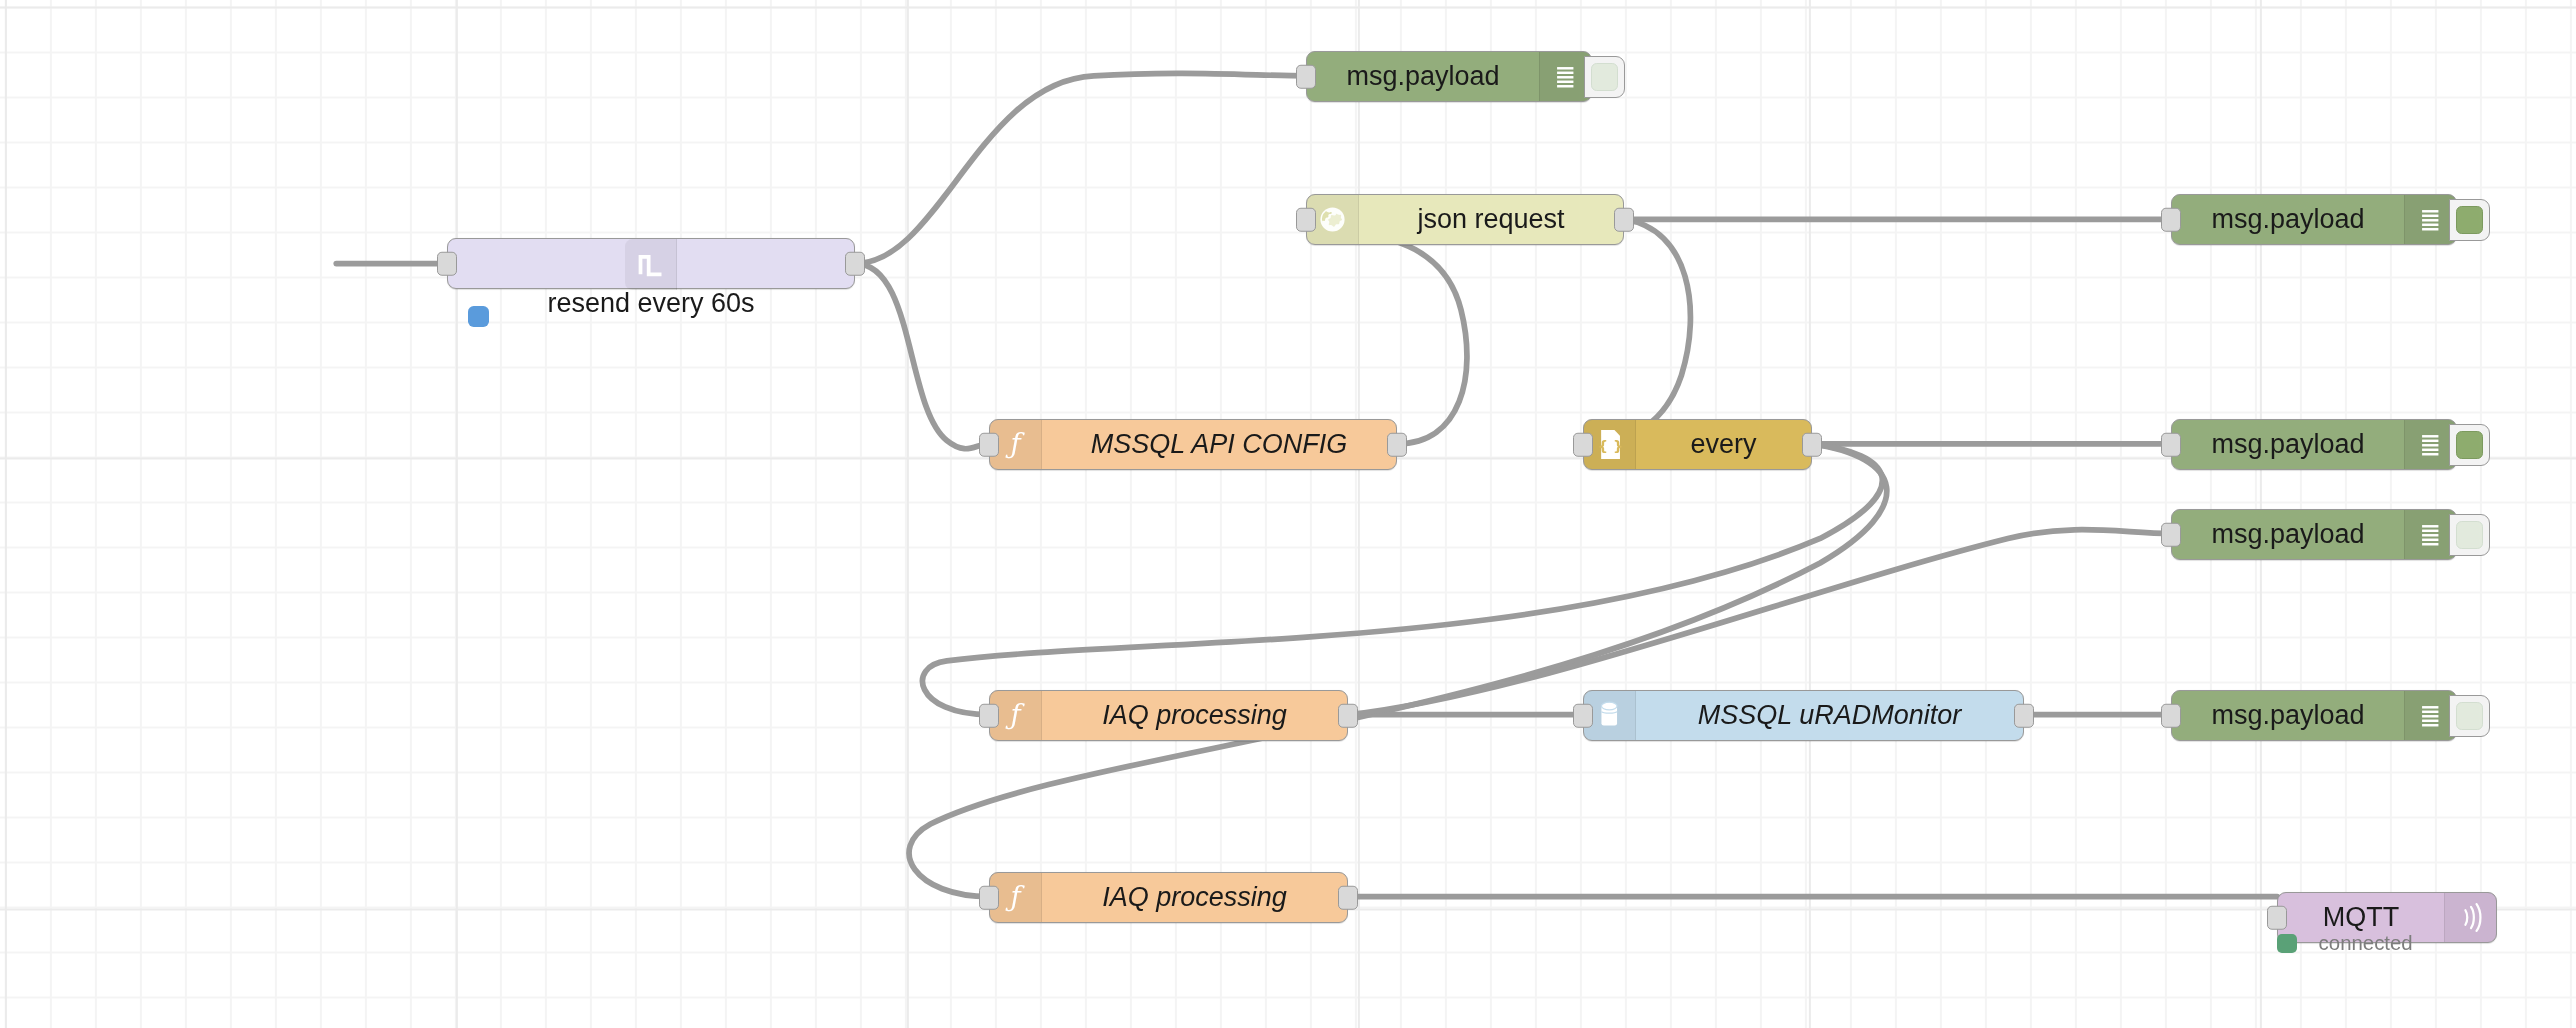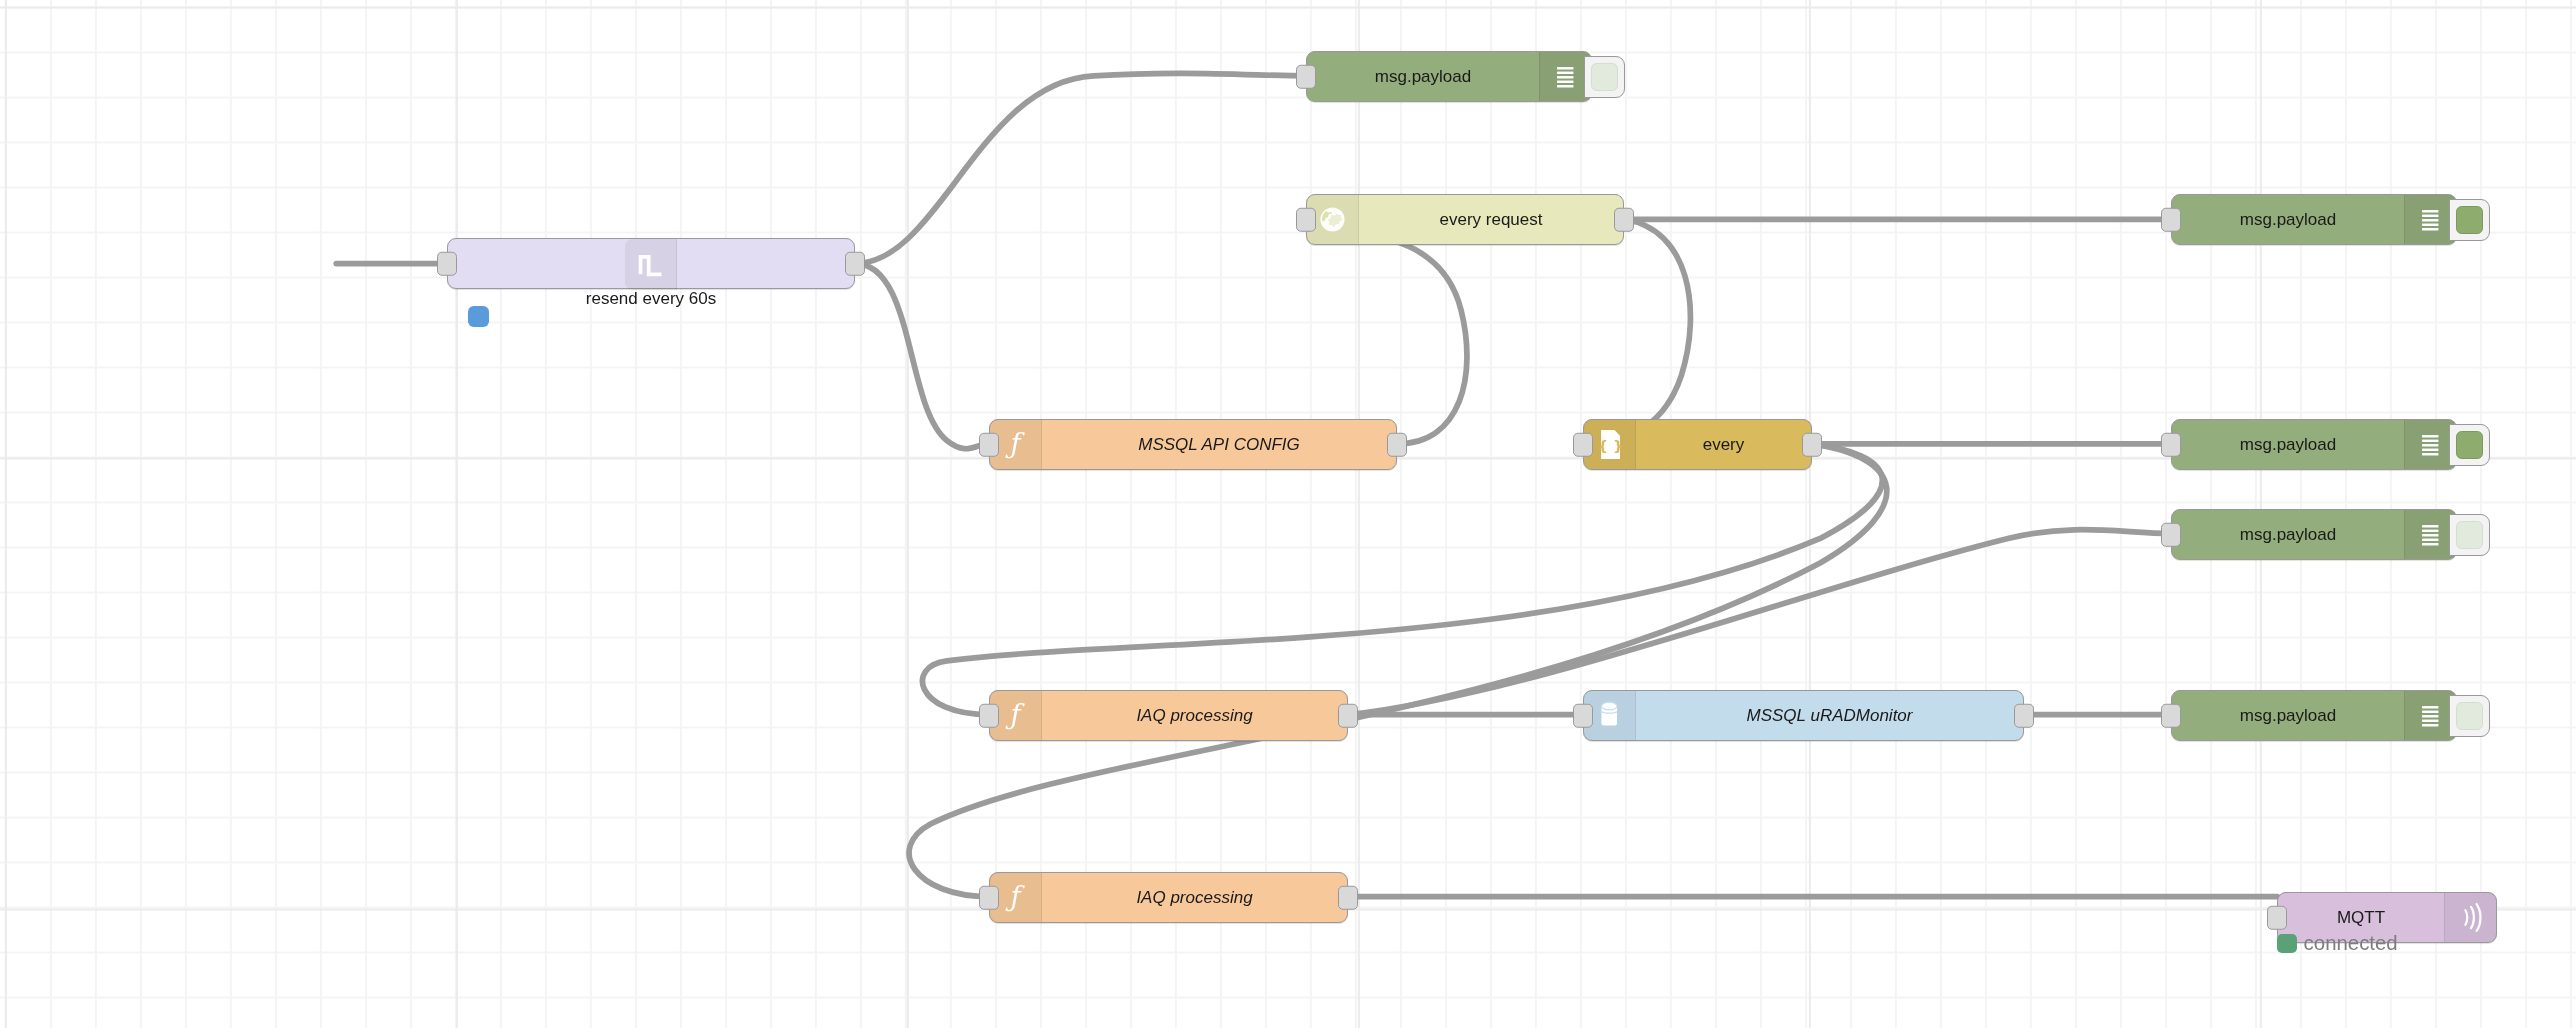--- a/index.html
+++ b/index.html
@@ -64,21 +64,21 @@
     background: rgba(0,0,0,0.05);
   }
   .node .icon-box.right {
     border-right: none;
     border-left: 1.6px solid rgba(0,0,0,0.08);
     border-radius: 0 7.3px 7.3px 0;
   }
   .node .label {
     flex: 1 1 auto;
     padding: 0 13px;
-    font-size: 17px;
+    font-size: 27px;
     color: #1a1a1a;
     white-space: nowrap;
     text-align: center;
     line-height: 1;
   }
   .node .label.italic { font-style: italic; }
 
   
   .port {
     position: absolute;
@@ -139,21 +139,21 @@
     border-radius: 5.7px;
   }
   .debug-btn .knob.on  { background: #8eac6e; border: 0.8px solid #7c9a5e; }
   .debug-btn .knob.off { background: #e2eadd; border: 0.8px solid #d3ded0; }
 
   
   .status {
     position: absolute;
     display: flex;
     align-items: center;
-    gap: 7px;
+    gap: 22px;
     z-index: 3;
     font-size: 20.4px;
     color: #7d7d7d;
     white-space: nowrap;
   }
   .status .dot {
     width: 19.6px; height: 19.6px;
     border-radius: 4.9px;
     background: #5aa177;
     display: inline-block;
@@ -256,21 +256,21 @@
   </div>
 
   <div class="node n-http" style="left:1306px; top:194px; width:318px;">
     <div class="icon-box">
       <svg class="glyph" width="29" height="29" viewBox="0 0 24 24">
         <circle cx="12" cy="12" r="10" fill="#ffffff" opacity="0.95"></circle>
         <path fill="#dfe0af" d="M6.5 5.2c1.1.2 1.6 1 2.6 1.1.9.1 1.2-.7 2-.4.6.2.4 1.1-.2 1.4-.8.3-1.7.1-2.2.8-.4.6.2 1.3-.2 1.9-.5.7-1.6.3-2.2.9-.6.6-.1 1.7-.8 2.1-.6.4-1.4-.2-1.9.2-.3.3-.2.9 0 1.3A9 9 0 0 1 6.5 5.2z"></path>
         <path fill="#dfe0af" d="M14.8 7.2c.9-.3 1.4.6 2.2.9.8.3 1.5-.4 2 .2.5.6-.3 1.4-.1 2.1.2.8 1.2 1.1 1 1.9-.2.8-1.4.6-1.9 1.2-.5.7 0 1.8-.7 2.3-.7.5-1.6-.2-2.3.2-.8.4-.8 1.7-1.7 1.9-.9.2-1.3-.9-2.1-1.2-.8-.3-1.8.3-2.2-.4-.4-.7.5-1.4.4-2.2-.1-.8-1.1-1.2-.9-2 .2-.8 1.4-.6 1.9-1.3.5-.7-.1-1.8.6-2.3.8-.5 1.8.4 2.7.1.4-.1.7-.3 1.1-.4z" opacity="0.55"></path>
       </svg>
     </div>
-    <div class="label">every request</div>
+    <div class="label">json request</div>
     <div class="port in"></div>
     <div class="port out"></div>
   </div>
 
   <div class="node n-func" style="left:989px; top:419px; width:408px;">
     <div class="icon-box">
       <svg class="glyph" width="29" height="31" viewBox="0 0 24 26">
         <text x="12" y="20" font-family="DejaVu Serif, serif" font-size="23" font-style="italic" fill="#ffffff" text-anchor="middle">ƒ</text>
       </svg>
     </div>

